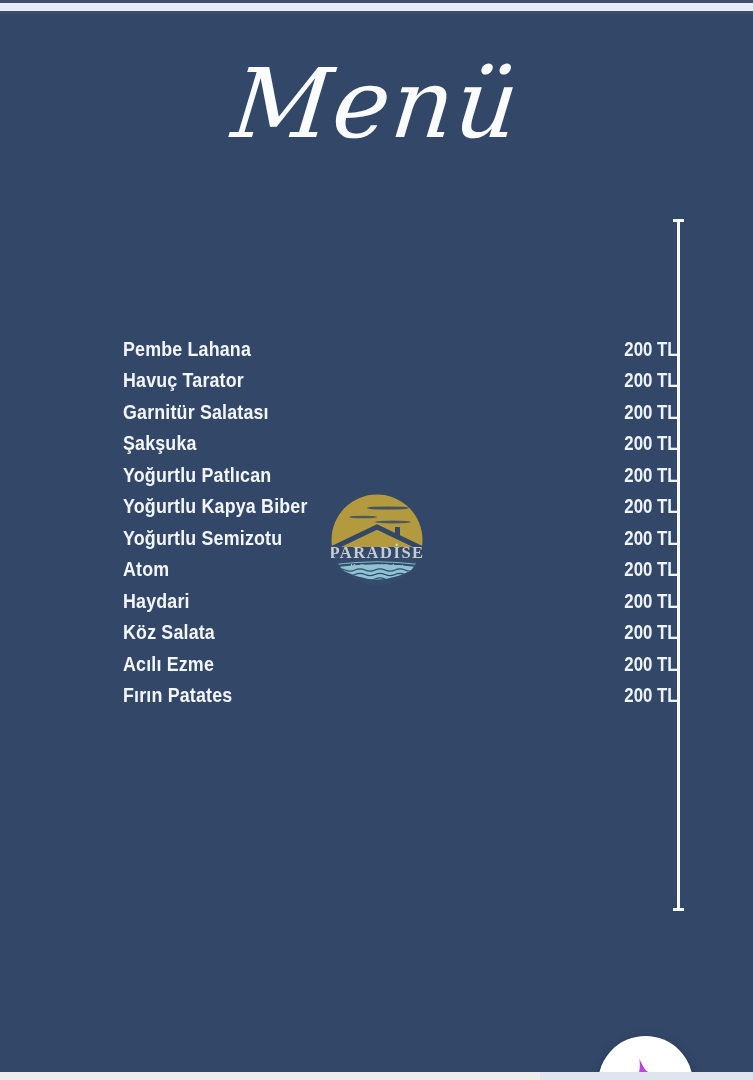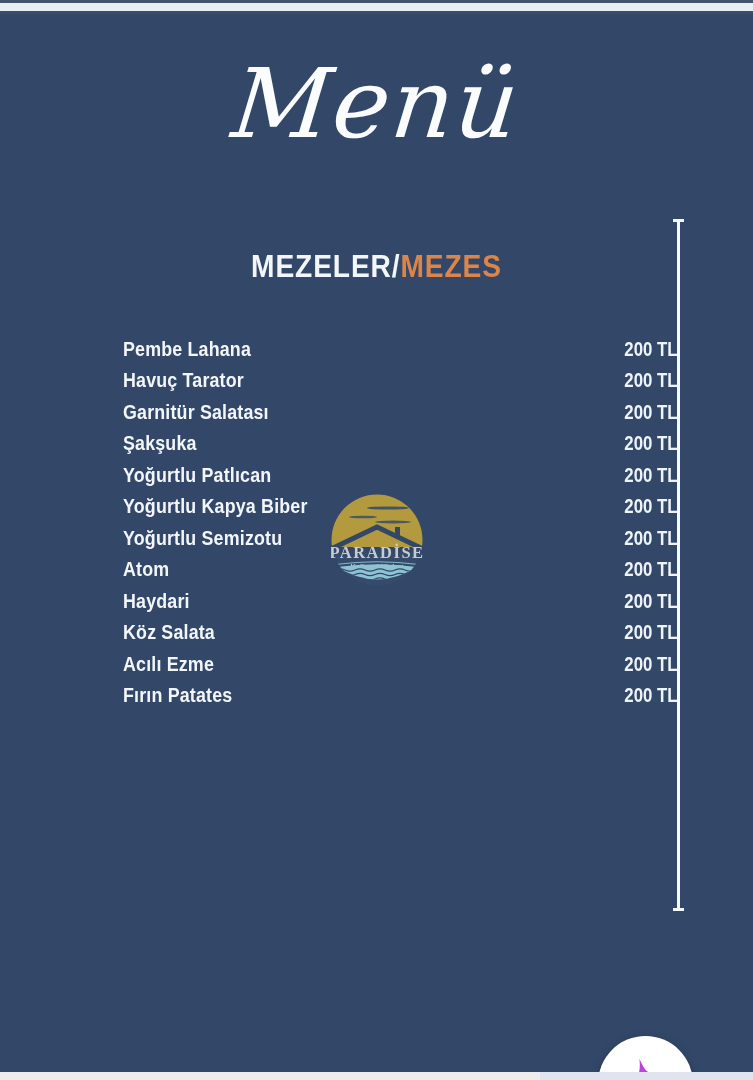--- a/index.html
+++ b/index.html
@@ -93,25 +93,20 @@
 <body>
 
 <div class="page">
 
   <div class="top-line-1"></div>
   <div class="top-light-strip"></div>
   <div class="top-line-2"></div>
 
   <div class="script-title">Menü</div>
 
-  <div class="section-heading">
-    <span class="inner">
-      <span class="heading-primary">MEZELER/</span><span class="heading-secondary">MEZES</span>
-    </span>
-  </div>
 
   <div class="menu-list" id="menu-list">
       <div class="menu-row">
         <span class="item-name">Pembe Lahana</span>
         <span class="item-price">200 TL</span>
       </div>
       <div class="menu-row">
         <span class="item-name">Havuç Tarator</span>
         <span class="item-price">200 TL</span>
       </div>

